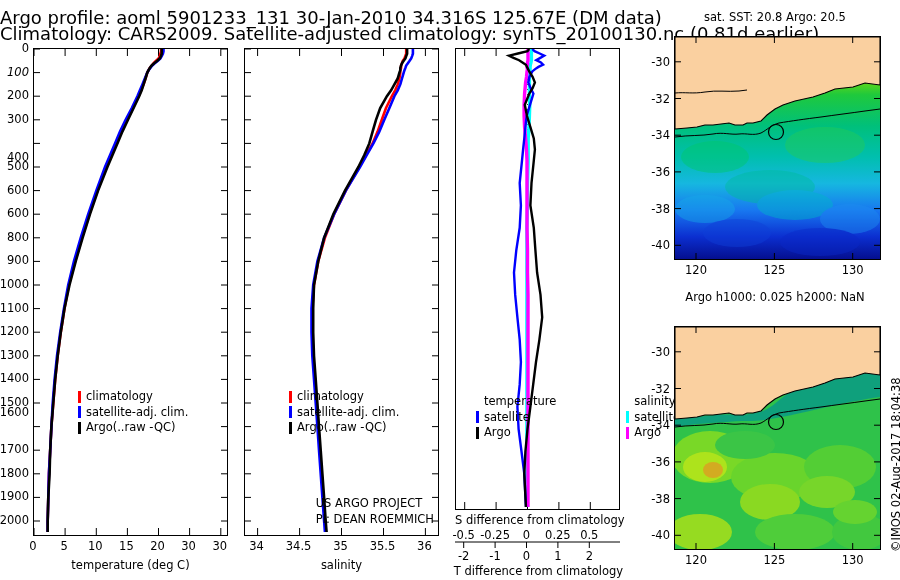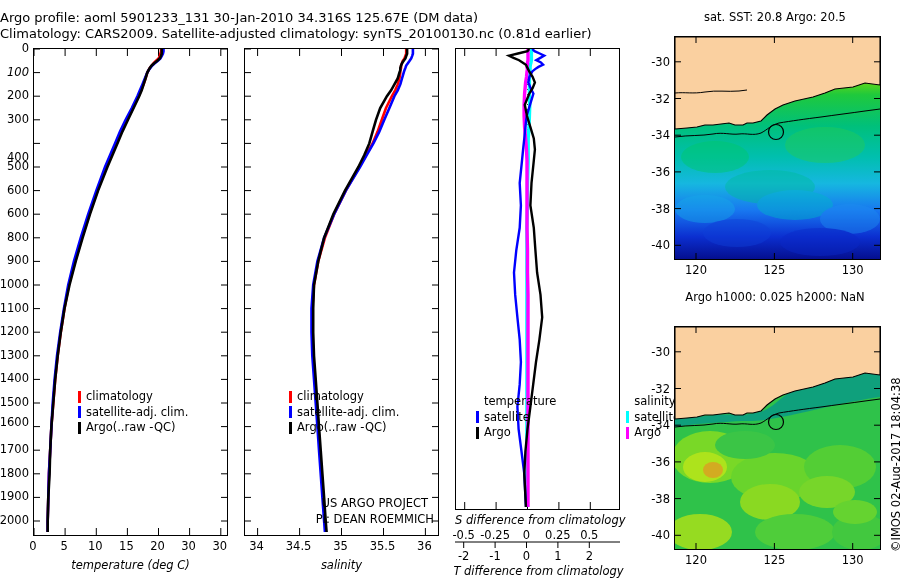--- a/index.html
+++ b/index.html
@@ -1,26 +1,26 @@
 <!DOCTYPE html>
 <html><head>
 <meta charset="utf-8">
 <style>
   html,body{margin:0;padding:0;background:#ffffff;}
   body{width:900px;height:580px;position:relative;overflow:hidden;
        font-family:"DejaVu Sans","Liberation Sans",sans-serif;color:#000;}
   .abs{position:absolute;}
-  .ttl{font-size:13px;line-height:16px;white-space:nowrap;}
-  .axlbl{font-size:11.5px;white-space:nowrap;font-style:italic;}
+  .ttl{font-size:18px;line-height:16px;text-align:center;white-space:nowrap;}
+  .axlbl{font-size:11.5px;white-space:nowrap;}
   .tick{font-size:11.5px;white-space:nowrap;}
   .panel{position:absolute;border:1px solid #000;box-sizing:border-box;background:#fff;}
   .legend{font-size:11.5px;line-height:15.5px;white-space:nowrap;}
   .lgrow{display:flex;align-items:center;height:15.5px;}
   .swatch{display:inline-block;width:3px;height:12px;margin-right:5px;flex:none;}
-  .corner{font-size:11.5px;line-height:15.5px;text-align:center;white-space:nowrap;}
+  .corner{font-size:11.5px;line-height:15.5px;text-align:left;white-space:nowrap;}
   .maptitle{font-size:11.5px;line-height:14px;text-align:center;white-space:nowrap;}
   .vcopy{font-size:11.5px;white-space:nowrap;transform-origin:0 0;transform:rotate(-90deg);}
   svg{display:block;}
 </style>
 </head>
 <body>
 
 <div class="abs ttl" style="left:0;top:10px;width:660px;">
   <div>Argo profile: aoml 5901233_131 30-Jan-2010 34.316S 125.67E (DM data)</div>
   <div>Climatology: CARS2009. Satellite-adjusted climatology: synTS_20100130.nc (0.81d earlier)</div>
@@ -122,21 +122,21 @@
   <div class="tick" style="position:absolute;top:134.6px;right:0;">600</div>
   <div class="tick" style="position:absolute;top:158.2px;right:0;">600</div>
   <div class="tick" style="position:absolute;top:181.8px;right:0;">800</div>
   <div class="tick" style="position:absolute;top:205.4px;right:0;">900</div>
   <div class="tick" style="position:absolute;top:229px;right:0;">1000</div>
   <div class="tick" style="position:absolute;top:252.6px;right:0;">1100</div>
   <div class="tick" style="position:absolute;top:276.2px;right:0;">1200</div>
   <div class="tick" style="position:absolute;top:299.8px;right:0;">1300</div>
   <div class="tick" style="position:absolute;top:323.4px;right:0;">1400</div>
   <div class="tick" style="position:absolute;top:347px;right:0;">1500</div>
-  <div class="tick" style="position:absolute;top:367px;right:0;">1600</div>
+  <div class="tick" style="position:absolute;top:357px;right:0;">1600</div>
   <div class="tick" style="position:absolute;top:394.2px;right:0;">1700</div>
   <div class="tick" style="position:absolute;top:417.8px;right:0;">1800</div>
   <div class="tick" style="position:absolute;top:441.4px;right:0;">1900</div>
   <div class="tick" style="position:absolute;top:465px;right:0;">2000</div>
 </div>
 
 <div class="abs" style="left:33px;top:539px;width:195px;">
   <div class="tick" style="position:absolute;left:0;transform:translateX(-50%);">0</div>
   <div class="tick" style="position:absolute;left:31.1px;transform:translateX(-50%);">5</div>
   <div class="tick" style="position:absolute;left:62.3px;transform:translateX(-50%);">10</div>

